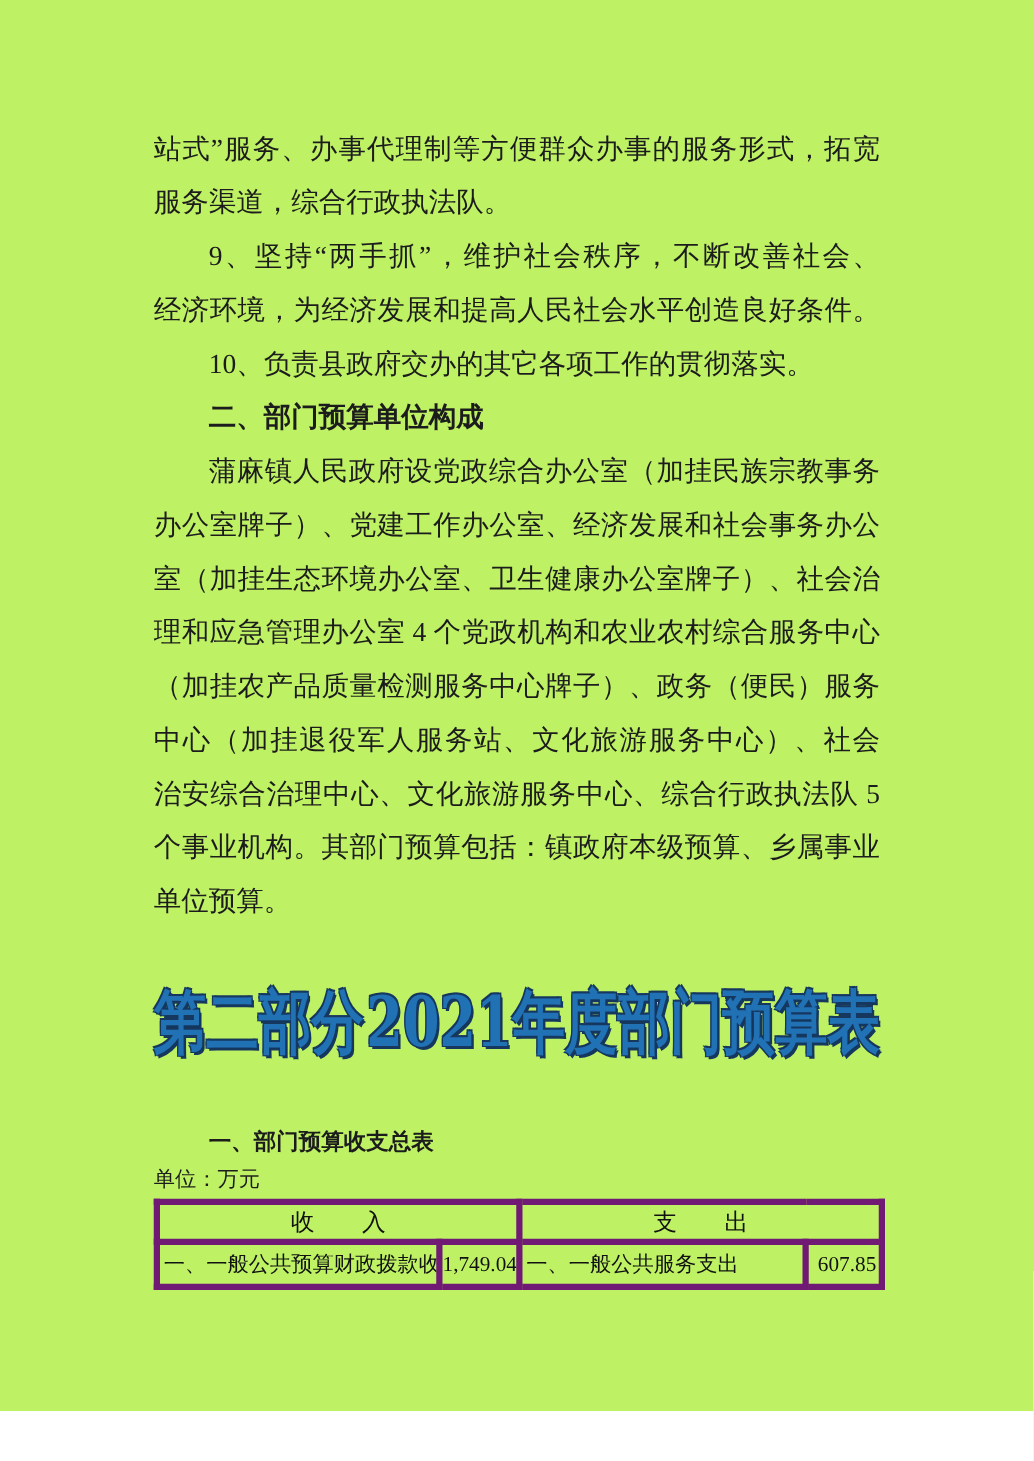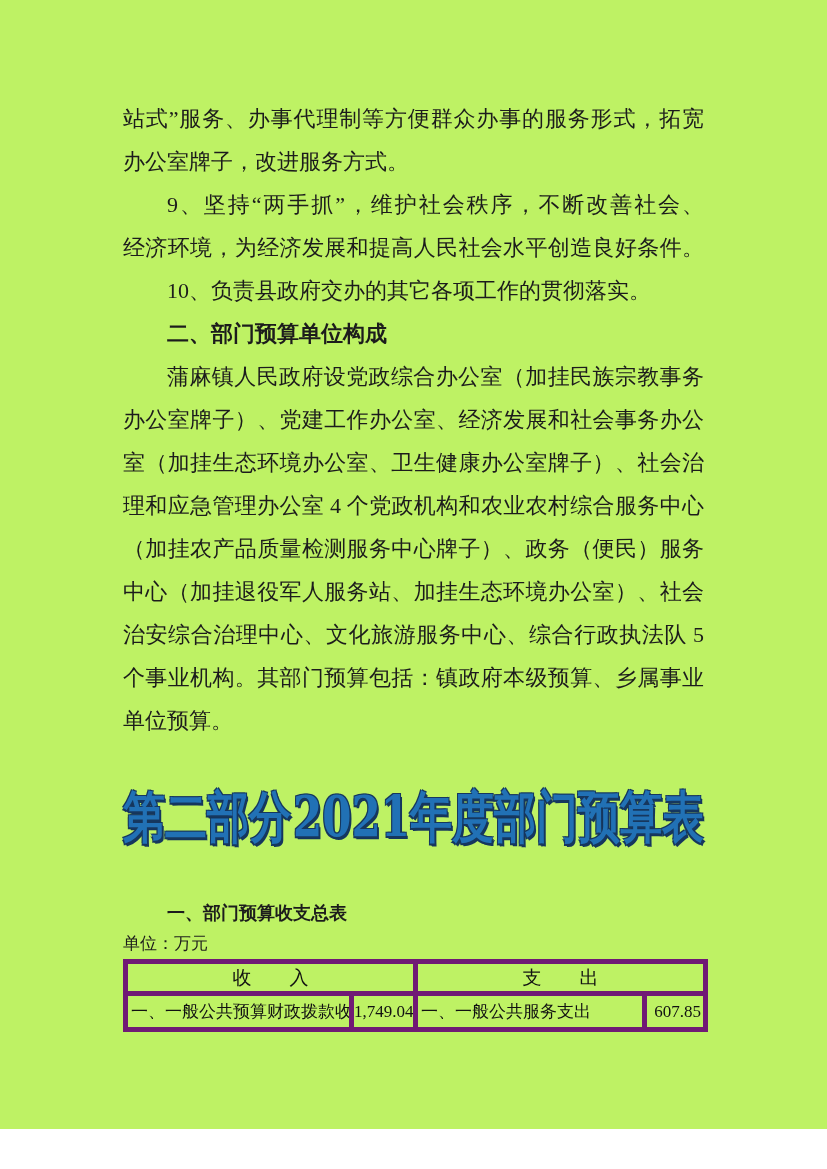--- a/index.html
+++ b/index.html
@@ -92,31 +92,31 @@
   tr.datarow td.item{ text-align:left; padding-left:3px; }
   tr.datarow td.val{ text-align:right; padding-right:2px; }
 </style>
 </head>
 <body>
 
 <div class="page">
 
   <div class="body-text">
     <div class="line j">站式”服务、办事代理制等方便群众办事的服务形式，拓宽</div>
-    <div class="line">办公室牌子，改进服务方式。</div>
+    <div class="line">服务渠道，综合行政执法队。</div>
     <div class="line j ind">9、坚持“两手抓”，维护社会秩序，不断改善社会、</div>
     <div class="line j">经济环境，为经济发展和提高人民社会水平创造良好条件。</div>
     <div class="line ind">10、负责县政府交办的其它各项工作的贯彻落实。</div>
     <div class="line hd ind">二、部门预算单位构成</div>
     <div class="line j ind">蒲麻镇人民政府设党政综合办公室（加挂民族宗教事务</div>
     <div class="line j">办公室牌子）、党建工作办公室、经济发展和社会事务办公</div>
     <div class="line j">室（加挂生态环境办公室、卫生健康办公室牌子）、社会治</div>
     <div class="line j">理和应急管理办公室 4 个党政机构和农业农村综合服务中心</div>
     <div class="line j">（加挂农产品质量检测服务中心牌子）、政务（便民）服务</div>
-    <div class="line j">中心（加挂退役军人服务站、加挂生态环境办公室）、社会</div>
+    <div class="line j">中心（加挂退役军人服务站、文化旅游服务中心）、社会</div>
     <div class="line j">治安综合治理中心、文化旅游服务中心、综合行政执法队 5</div>
     <div class="line j">个事业机构。其部门预算包括：镇政府本级预算、乡属事业</div>
     <div class="line">单位预算。</div>
   </div>
 
   <div class="part-title">
     <span>第二部分</span>
     <span>2021年度部门预算表</span>
   </div>
 

